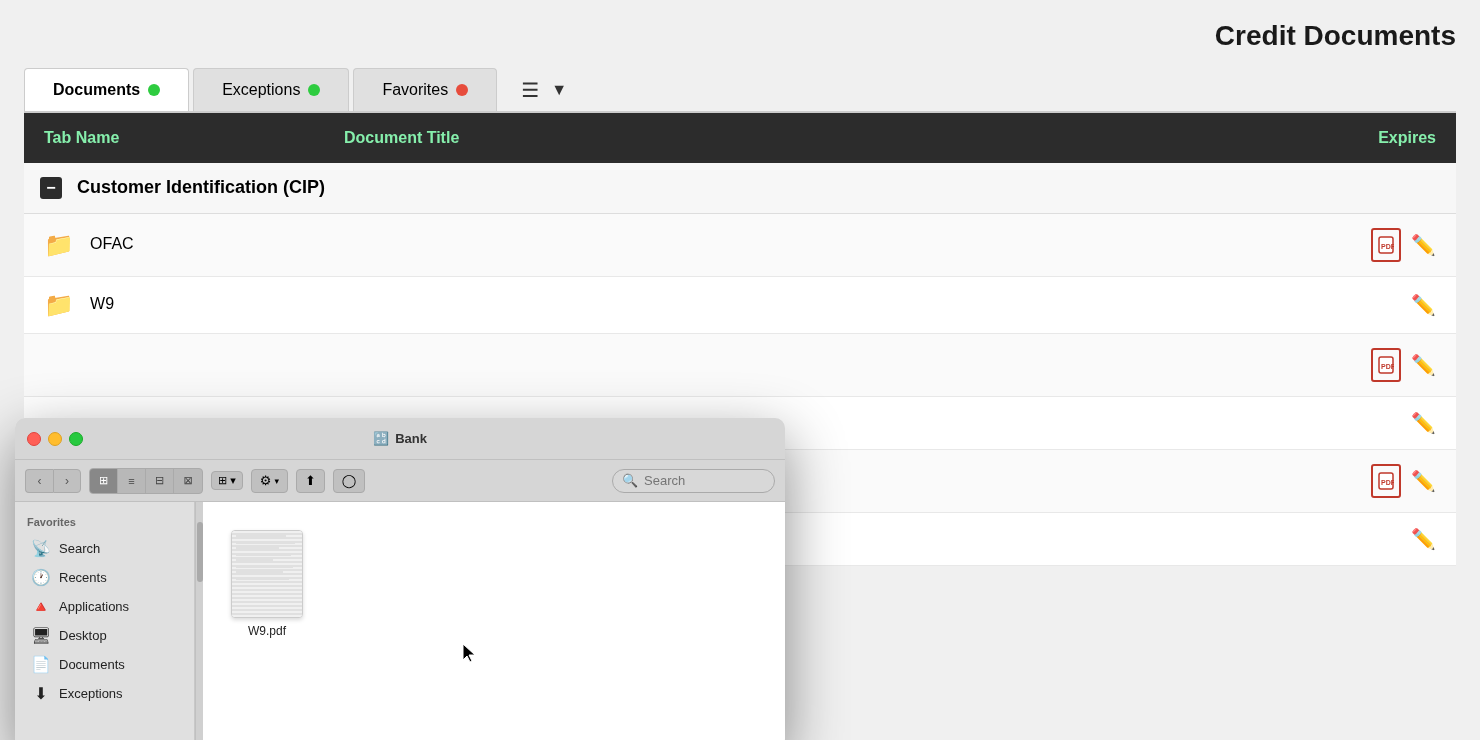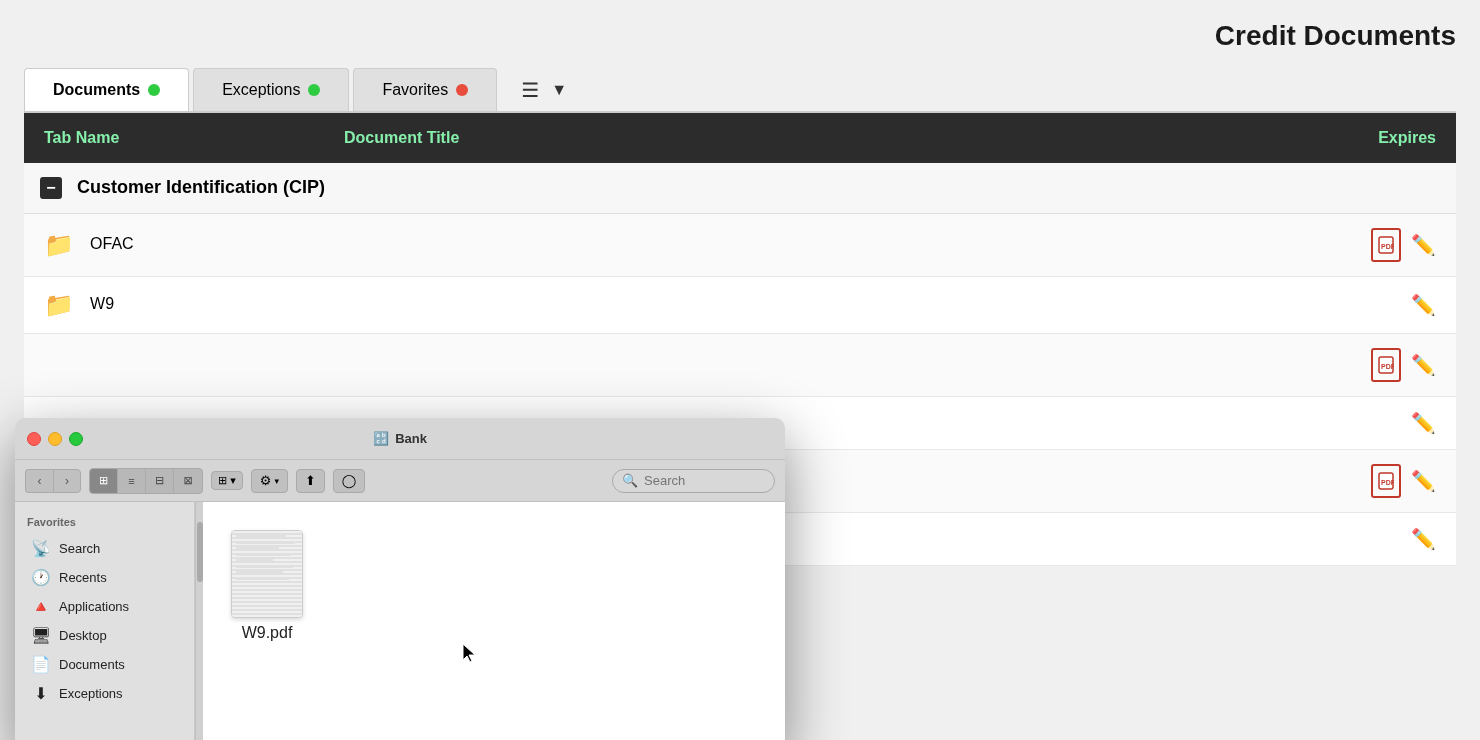--- a/index.html
+++ b/index.html
@@ -444,21 +444,21 @@
         #e0e0e0 4px
       );
       background-size: 100% 8px;
       padding: 4px;
       font-size: 7px;
       color: #888;
       line-height: 1.4;
     }
 
     .file-name {
-      font-size: 16px;
+      font-size: 12px;
       color: #222;
       text-align: center;
     }
   </style>
 </head>
 <body>
 
 <div class="app-container">
 
   <h1 class="page-title">Credit Documents</h1>

